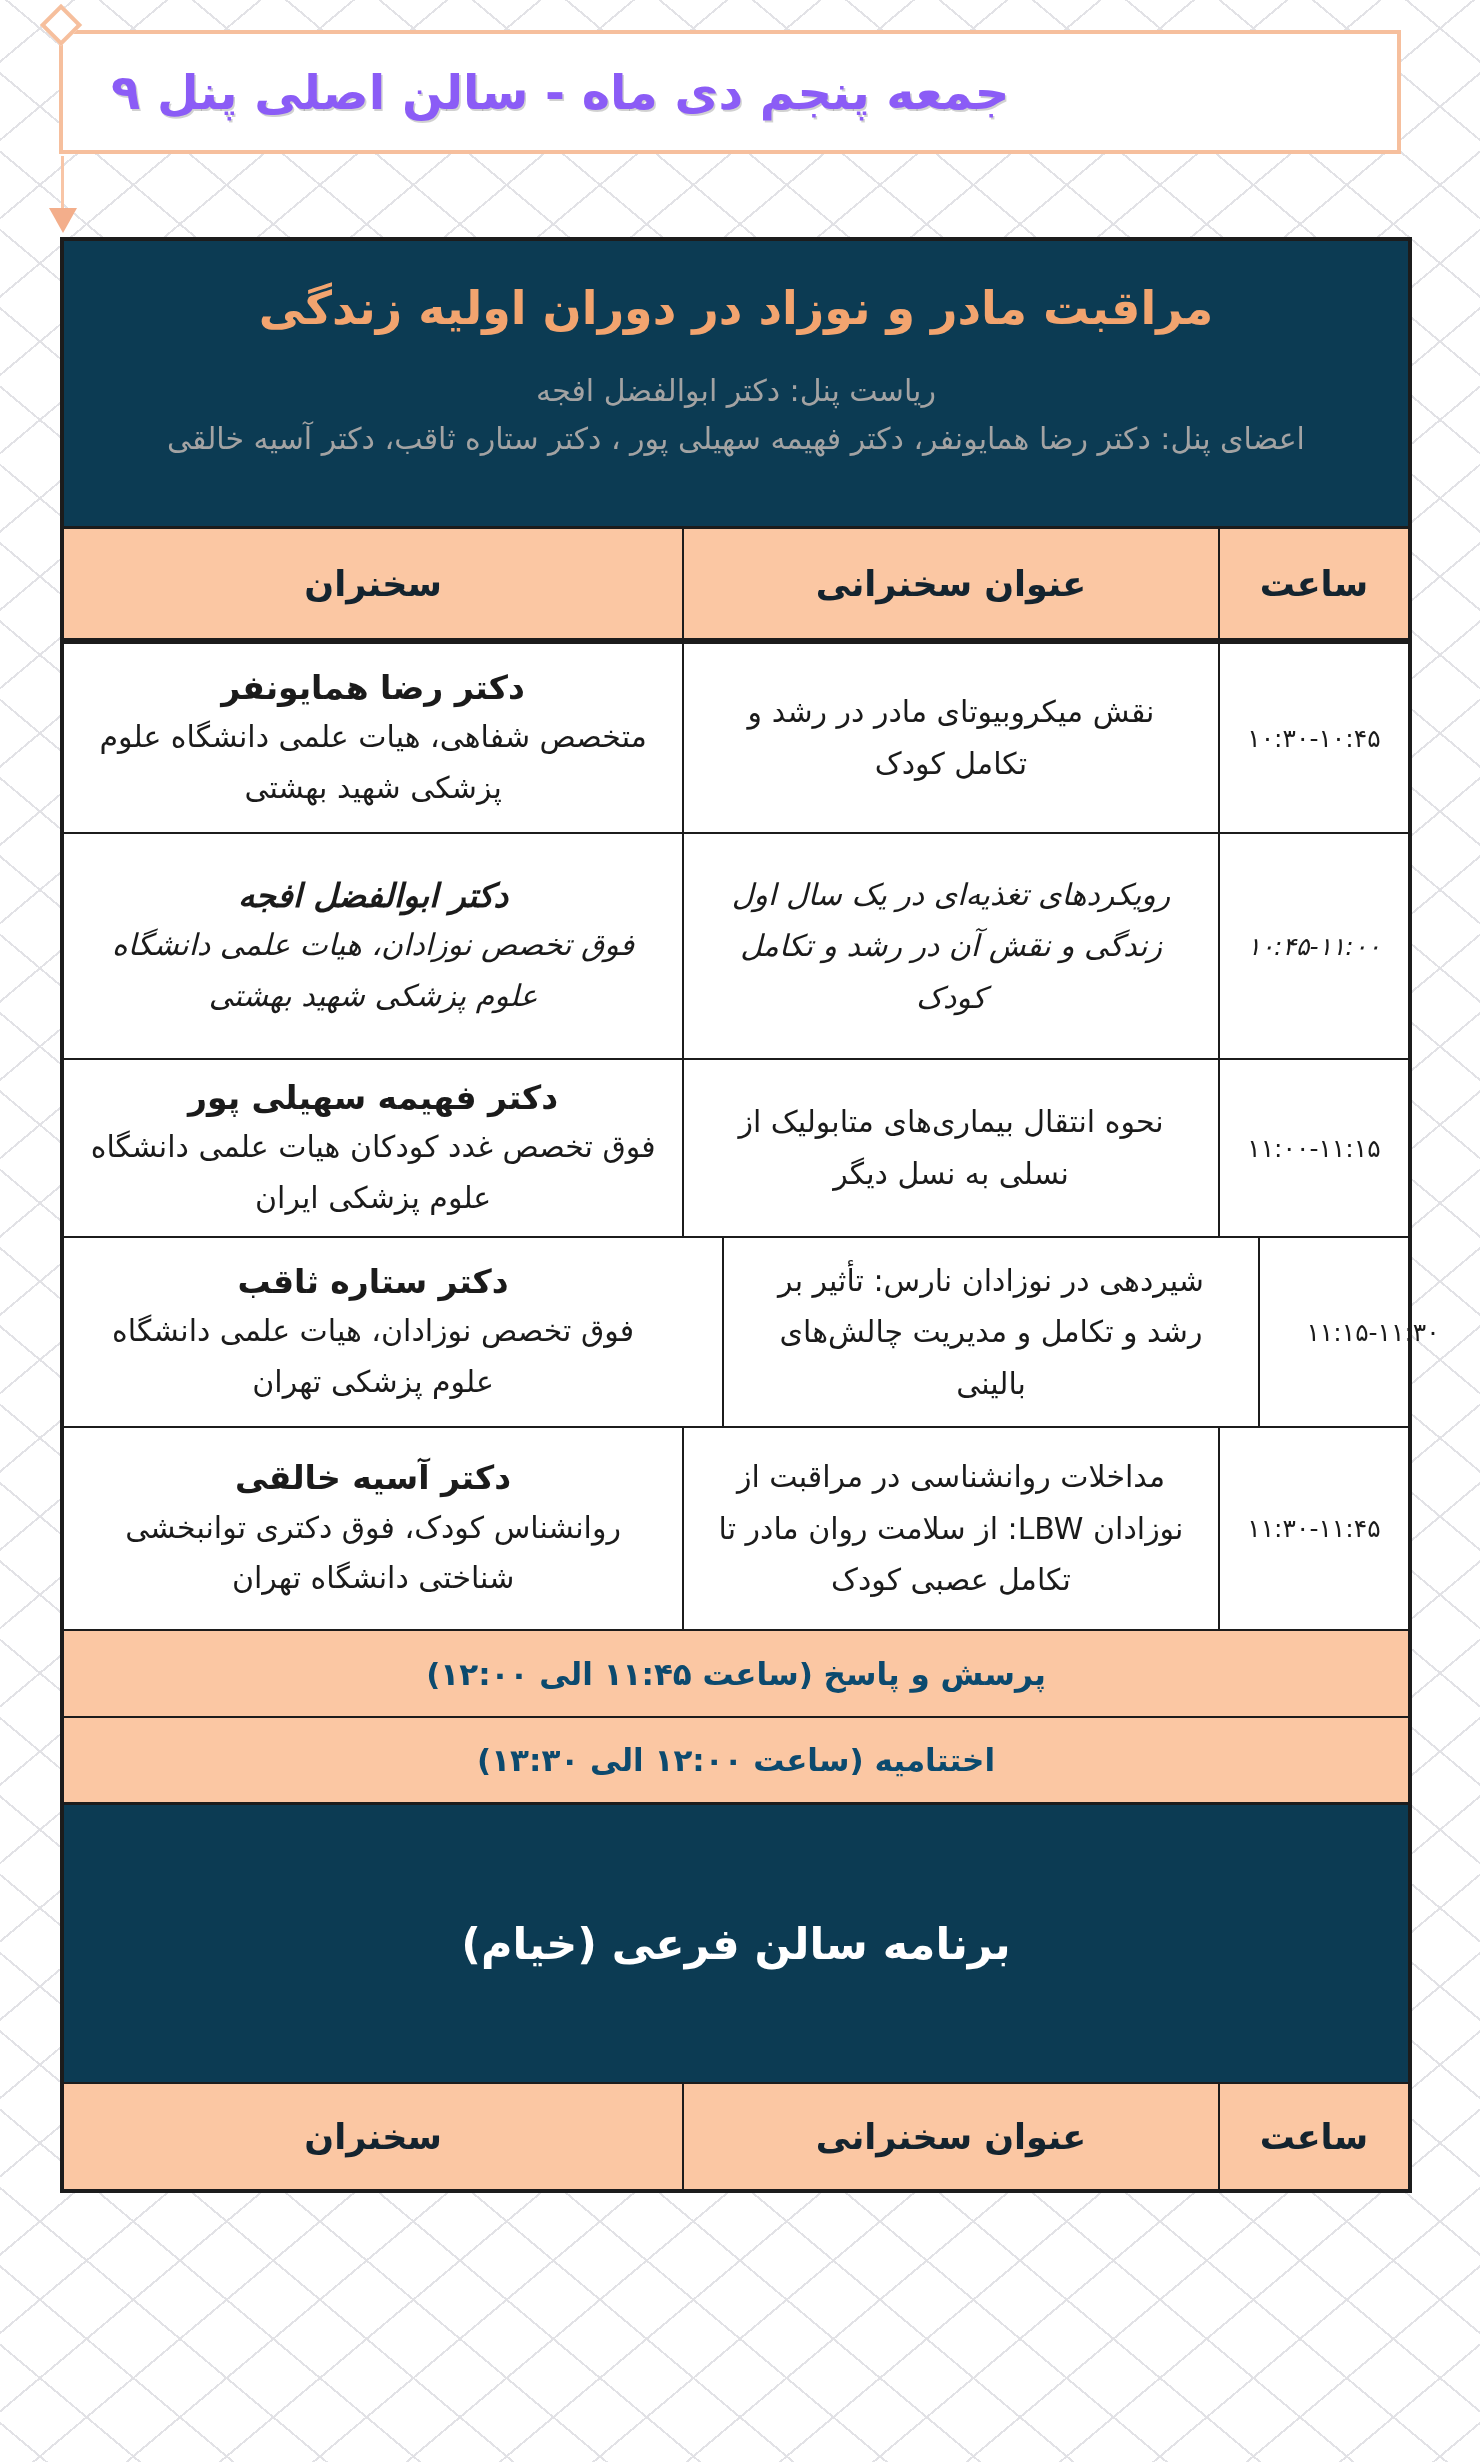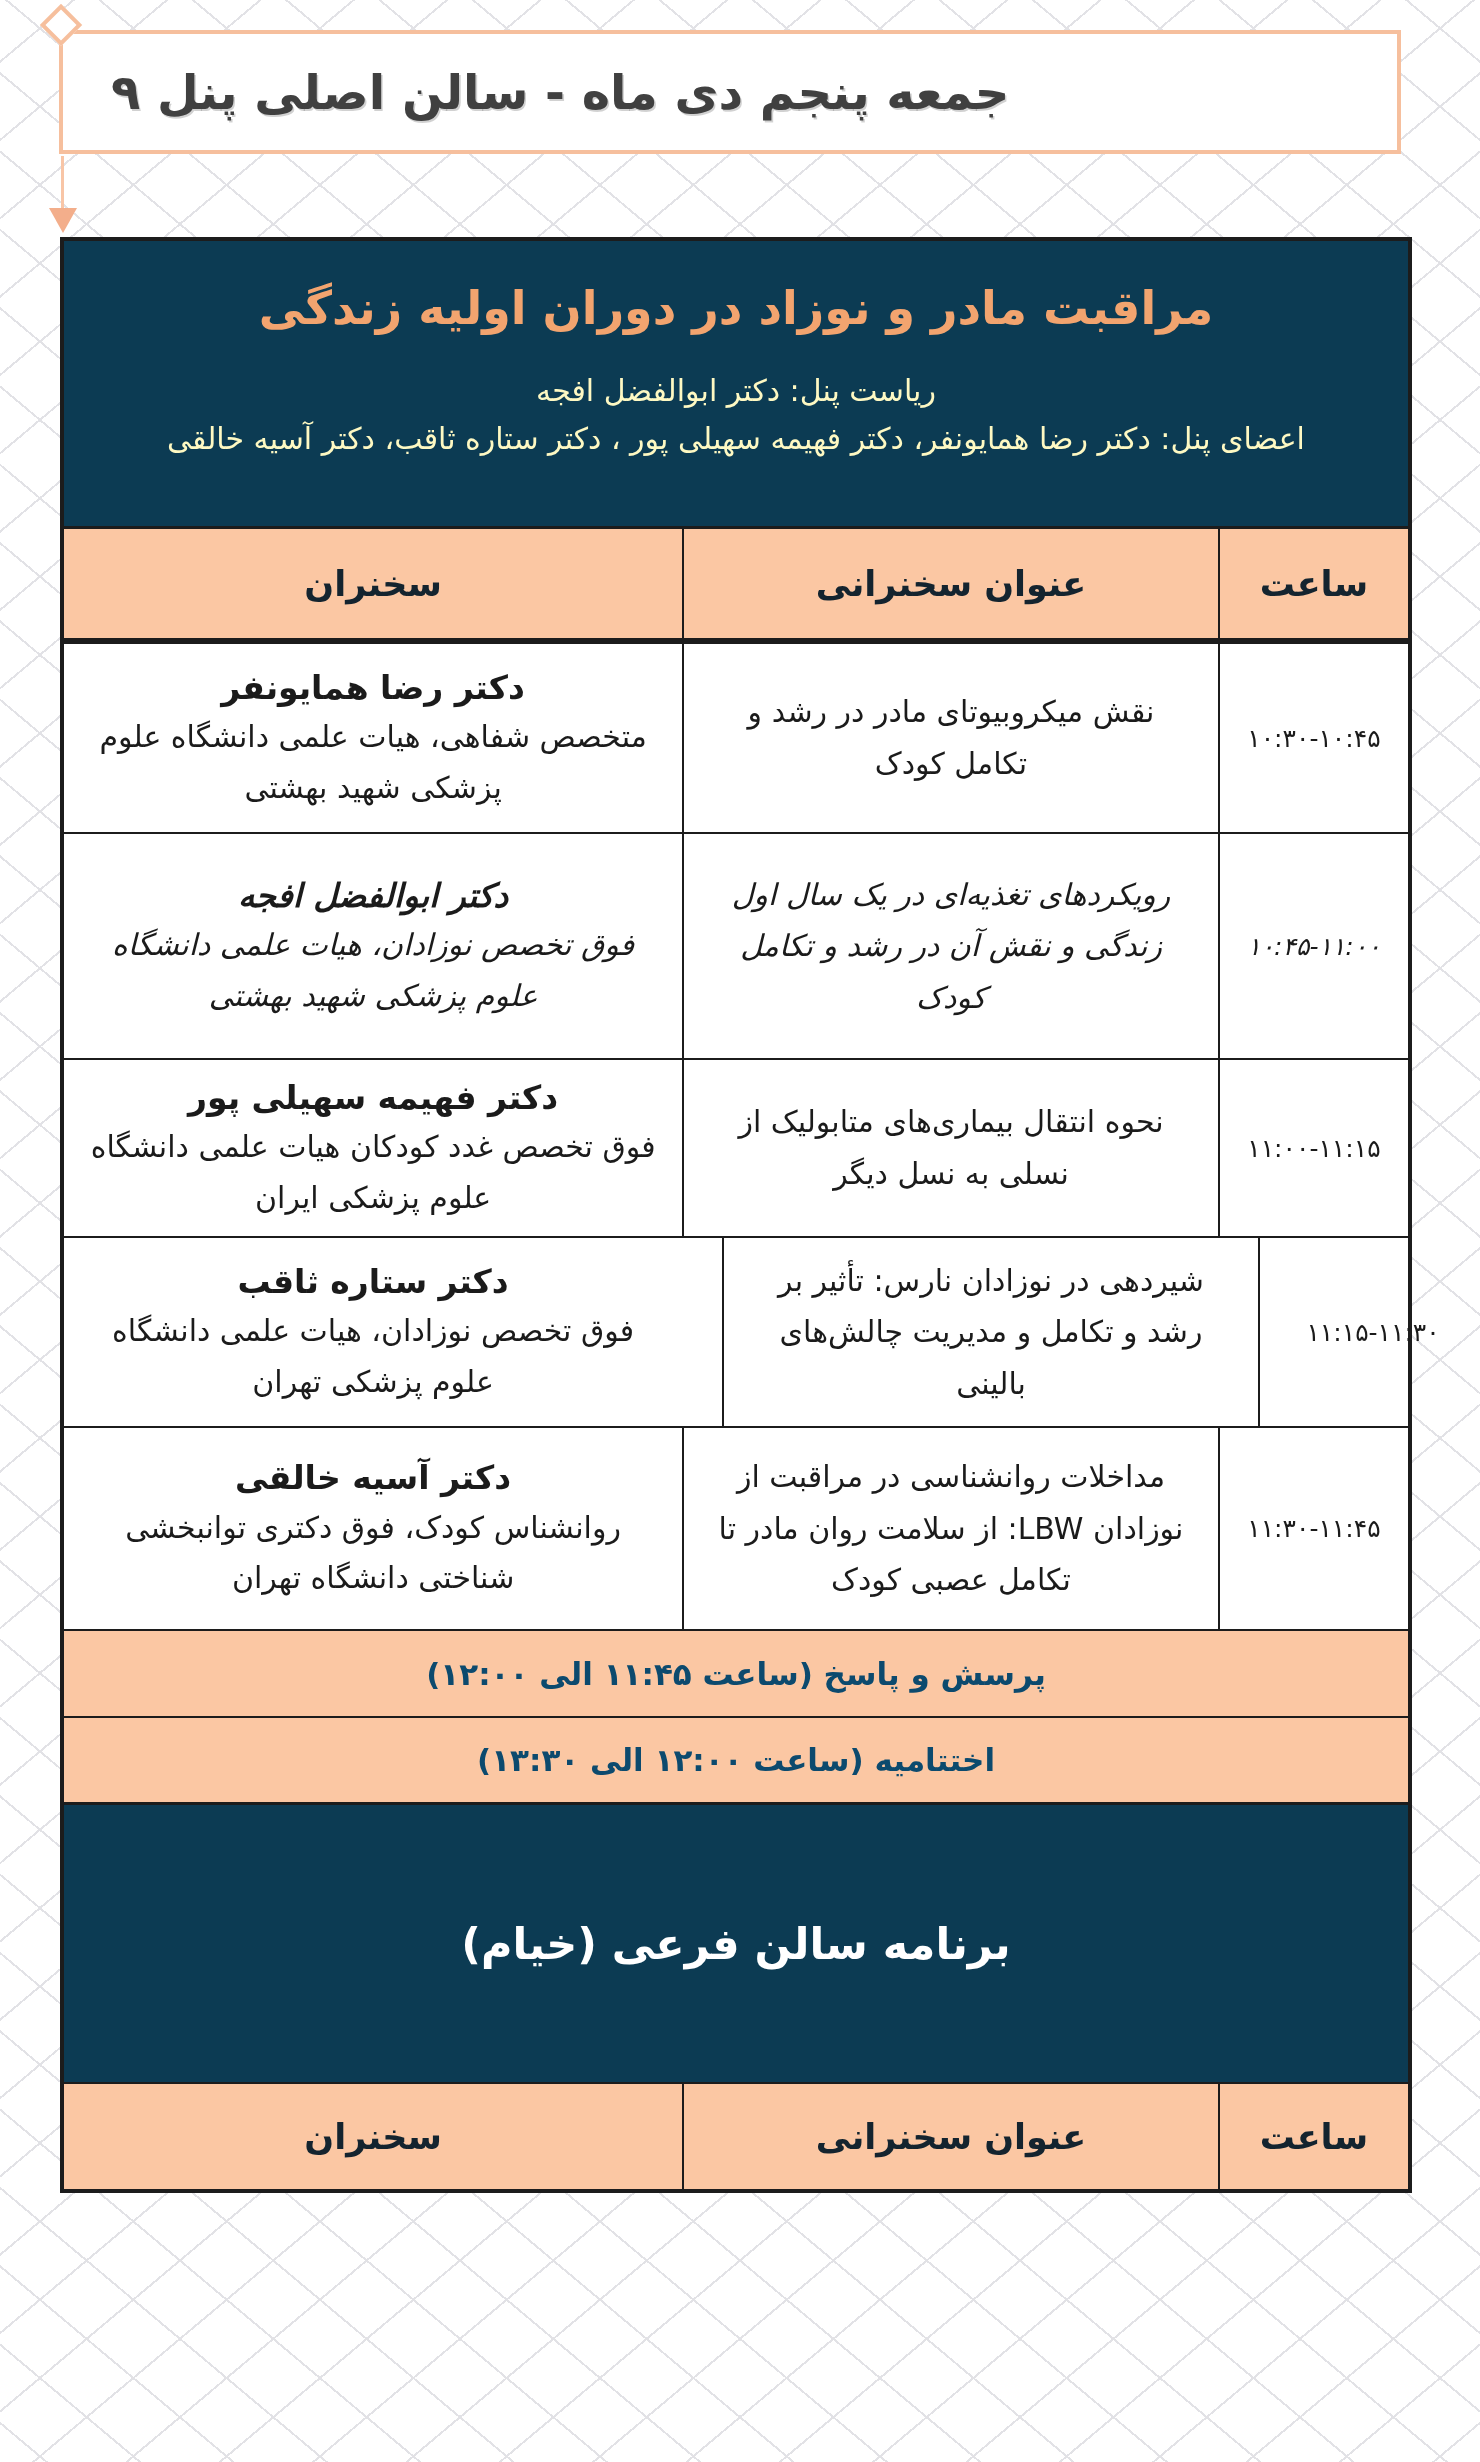--- a/index.html
+++ b/index.html
@@ -15,21 +15,21 @@
 
   
   .date-tab{
     position:absolute;left:59px;top:30px;width:1342px;height:124px;
     background:#ffffff;border:4.1px solid #f6bf9d;box-sizing:border-box;
     display:flex;align-items:center;justify-content:flex-start;
     padding-left:48px;
   }
   .date-tab span{
     direction:rtl;unicode-bidi:isolate;
-    font-size:48px;font-weight:bold;color:#404040;letter-spacing:-0.8px;
+    font-size:48px;font-weight:bold;color:#8b5cf6;letter-spacing:-0.8px;
     text-shadow:1.6px 1.6px 0 rgba(0,0,0,0.18);
     white-space:nowrap;
   }
   .diamond{
     position:absolute;left:46px;top:10px;width:30px;height:30px;
     background:#ffffff;border:4.1px solid #f6bf9d;box-sizing:border-box;
     transform:rotate(45deg);
   }
   .connector-line{
     position:absolute;left:61px;top:156px;width:3.3px;height:53px;
@@ -48,21 +48,21 @@
   }
   .sheet > div{border-bottom:2.5px solid #1c1c1c;box-sizing:border-box;}
   .sheet > div:last-child{border-bottom:none;}
 
   .navy{background:#0c3b53;color:#ffffff;direction:rtl;text-align:center;}
   .navy-1{height:288px;border-bottom-width:3.3px !important;padding-top:38px;}
   .panel-title{
     font-size:46px;font-weight:bold;color:#f2a46f;line-height:1.3;
     margin-bottom:28px;letter-spacing:-0.8px;
   }
-  .panel-sub{font-size:30px;line-height:1.62;color:#fef9c3;}
+  .panel-sub{font-size:30px;line-height:1.62;color:#a3a3a3;}
 
   .trow{display:flex;align-items:stretch;direction:ltr;}
   .thead{height:115px;background:#fbc7a3;border-bottom-width:6.6px !important;}
   .thead .cell{font-size:35px;font-weight:bold;color:#14242f;}
   .thead-2{height:105px;}
 
   .cell{
     display:flex;flex-direction:column;align-items:center;justify-content:center;
     text-align:center;direction:rtl;box-sizing:border-box;padding:8.2px 23px;
   }

